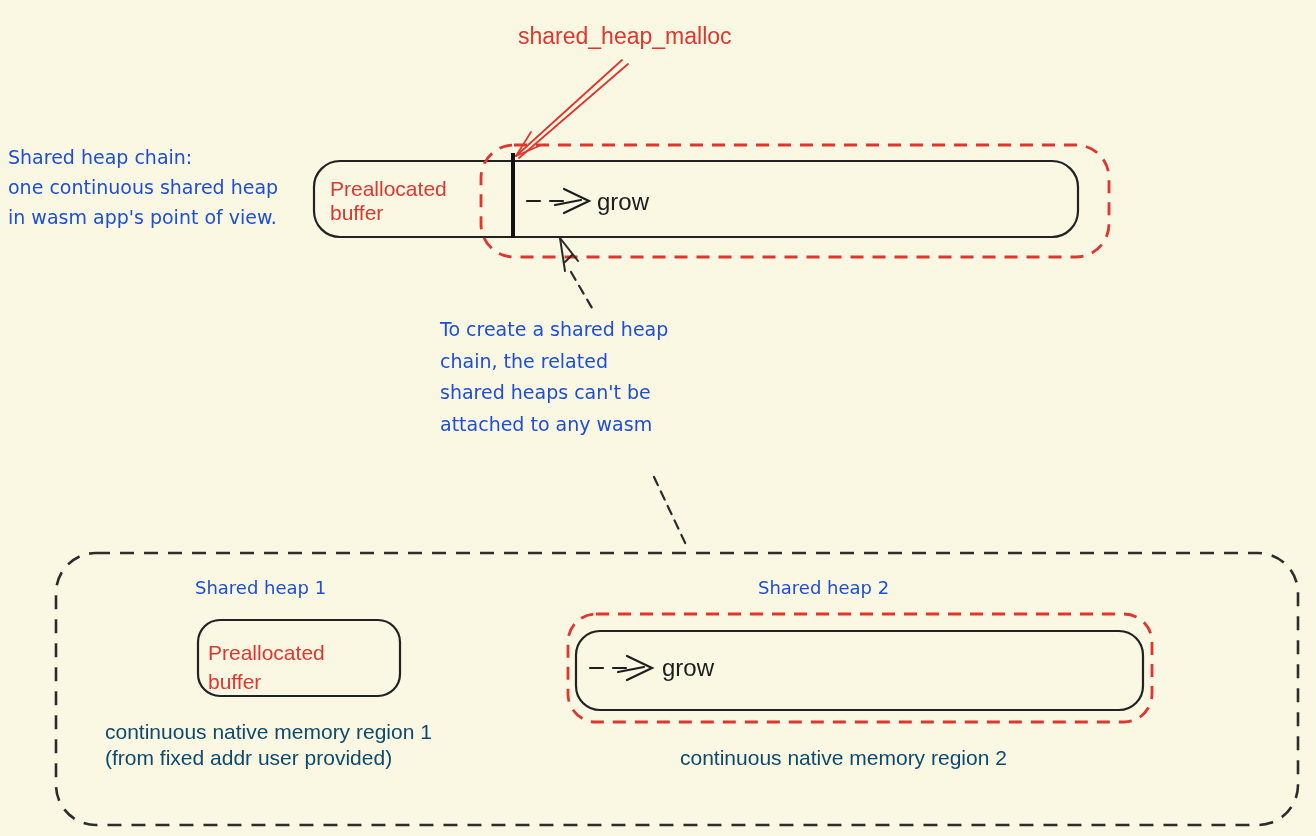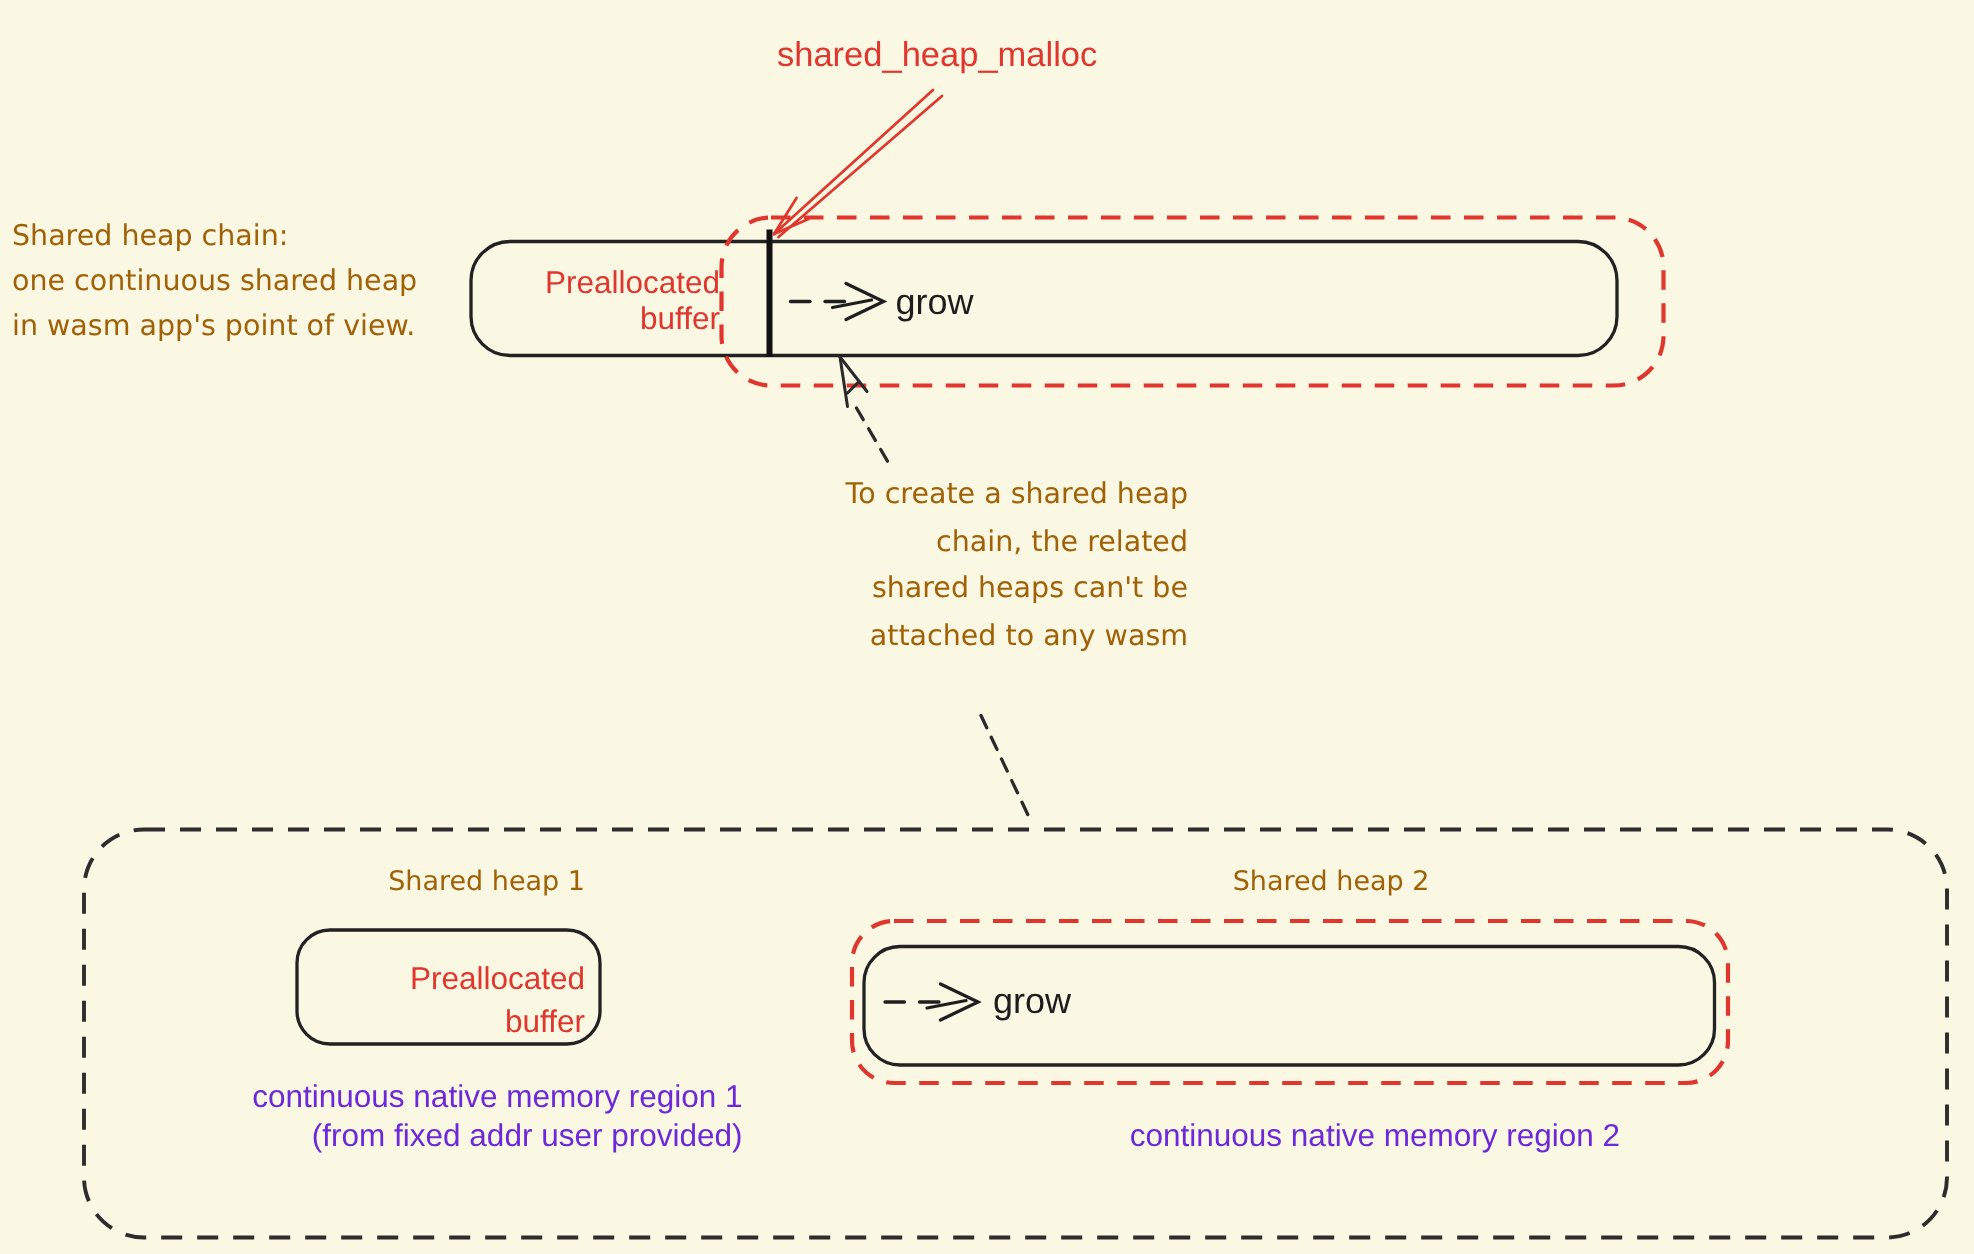--- a/index.html
+++ b/index.html
@@ -6,38 +6,38 @@
   body{background:#FAF7E3;}
   .canvas{
     position:relative;
     width:1316px;height:836px;
     background:#FAF7E3;
     overflow:hidden;
     font-family:"DejaVu Sans",sans-serif;
   }
   .overlay{position:absolute;inset:0;width:1316px;height:836px;}
   .txt{position:absolute;white-space:nowrap;}
-  .f-round{font-family:"DejaVu Sans",sans-serif;color:#a16207;}
+  .f-round{font-family:"DejaVu Sans",sans-serif;color:#1d4ed8;}
   .f-plain{font-family:"Liberation Sans",sans-serif;color:#242424;}
   .red{color:#E0362E;text-align:center;}
-  .center{text-align:right;}
+  .center{text-align:left;}
   .heading{left:8px;top:142px;font-size:19px;line-height:30px;}
   .heading span{display:block;}
   .malloc{left:518px;top:24px;font-size:23px;line-height:24px;}
   .prealloc-top{left:330px;top:177px;width:150px;font-size:21px;line-height:24px;}
   .prealloc-top span{display:block;}
   .grow-top{left:597px;top:190px;font-size:24px;line-height:24px;color:#1d1d1d;}
   .note{left:440px;top:314px;width:352px;font-size:19px;line-height:31.5px;}
   .note span{display:block;}
   .heap-title{font-size:18px;width:195px;}
   .heap1-title{left:195px;top:577px;}
   .heap2-title{left:758px;top:577px;}
   .prealloc-bottom{left:208px;top:638px;width:182px;font-size:21px;line-height:29px;}
   .prealloc-bottom span{display:block;}
-  .caption{font-size:21px;line-height:26px;color:#6d28d9;}
+  .caption{font-size:21px;line-height:26px;color:#0c4a6e;}
   .caption span{display:block;}
   .caption1{left:105px;top:719px;width:390px;}
   .caption2{left:680px;top:745px;width:400px;}
   .grow-bottom{left:662px;top:656px;font-size:24px;line-height:24px;color:#1d1d1d;}
 </style>
 </head>
 <body>
 
 <div class="canvas">
 

